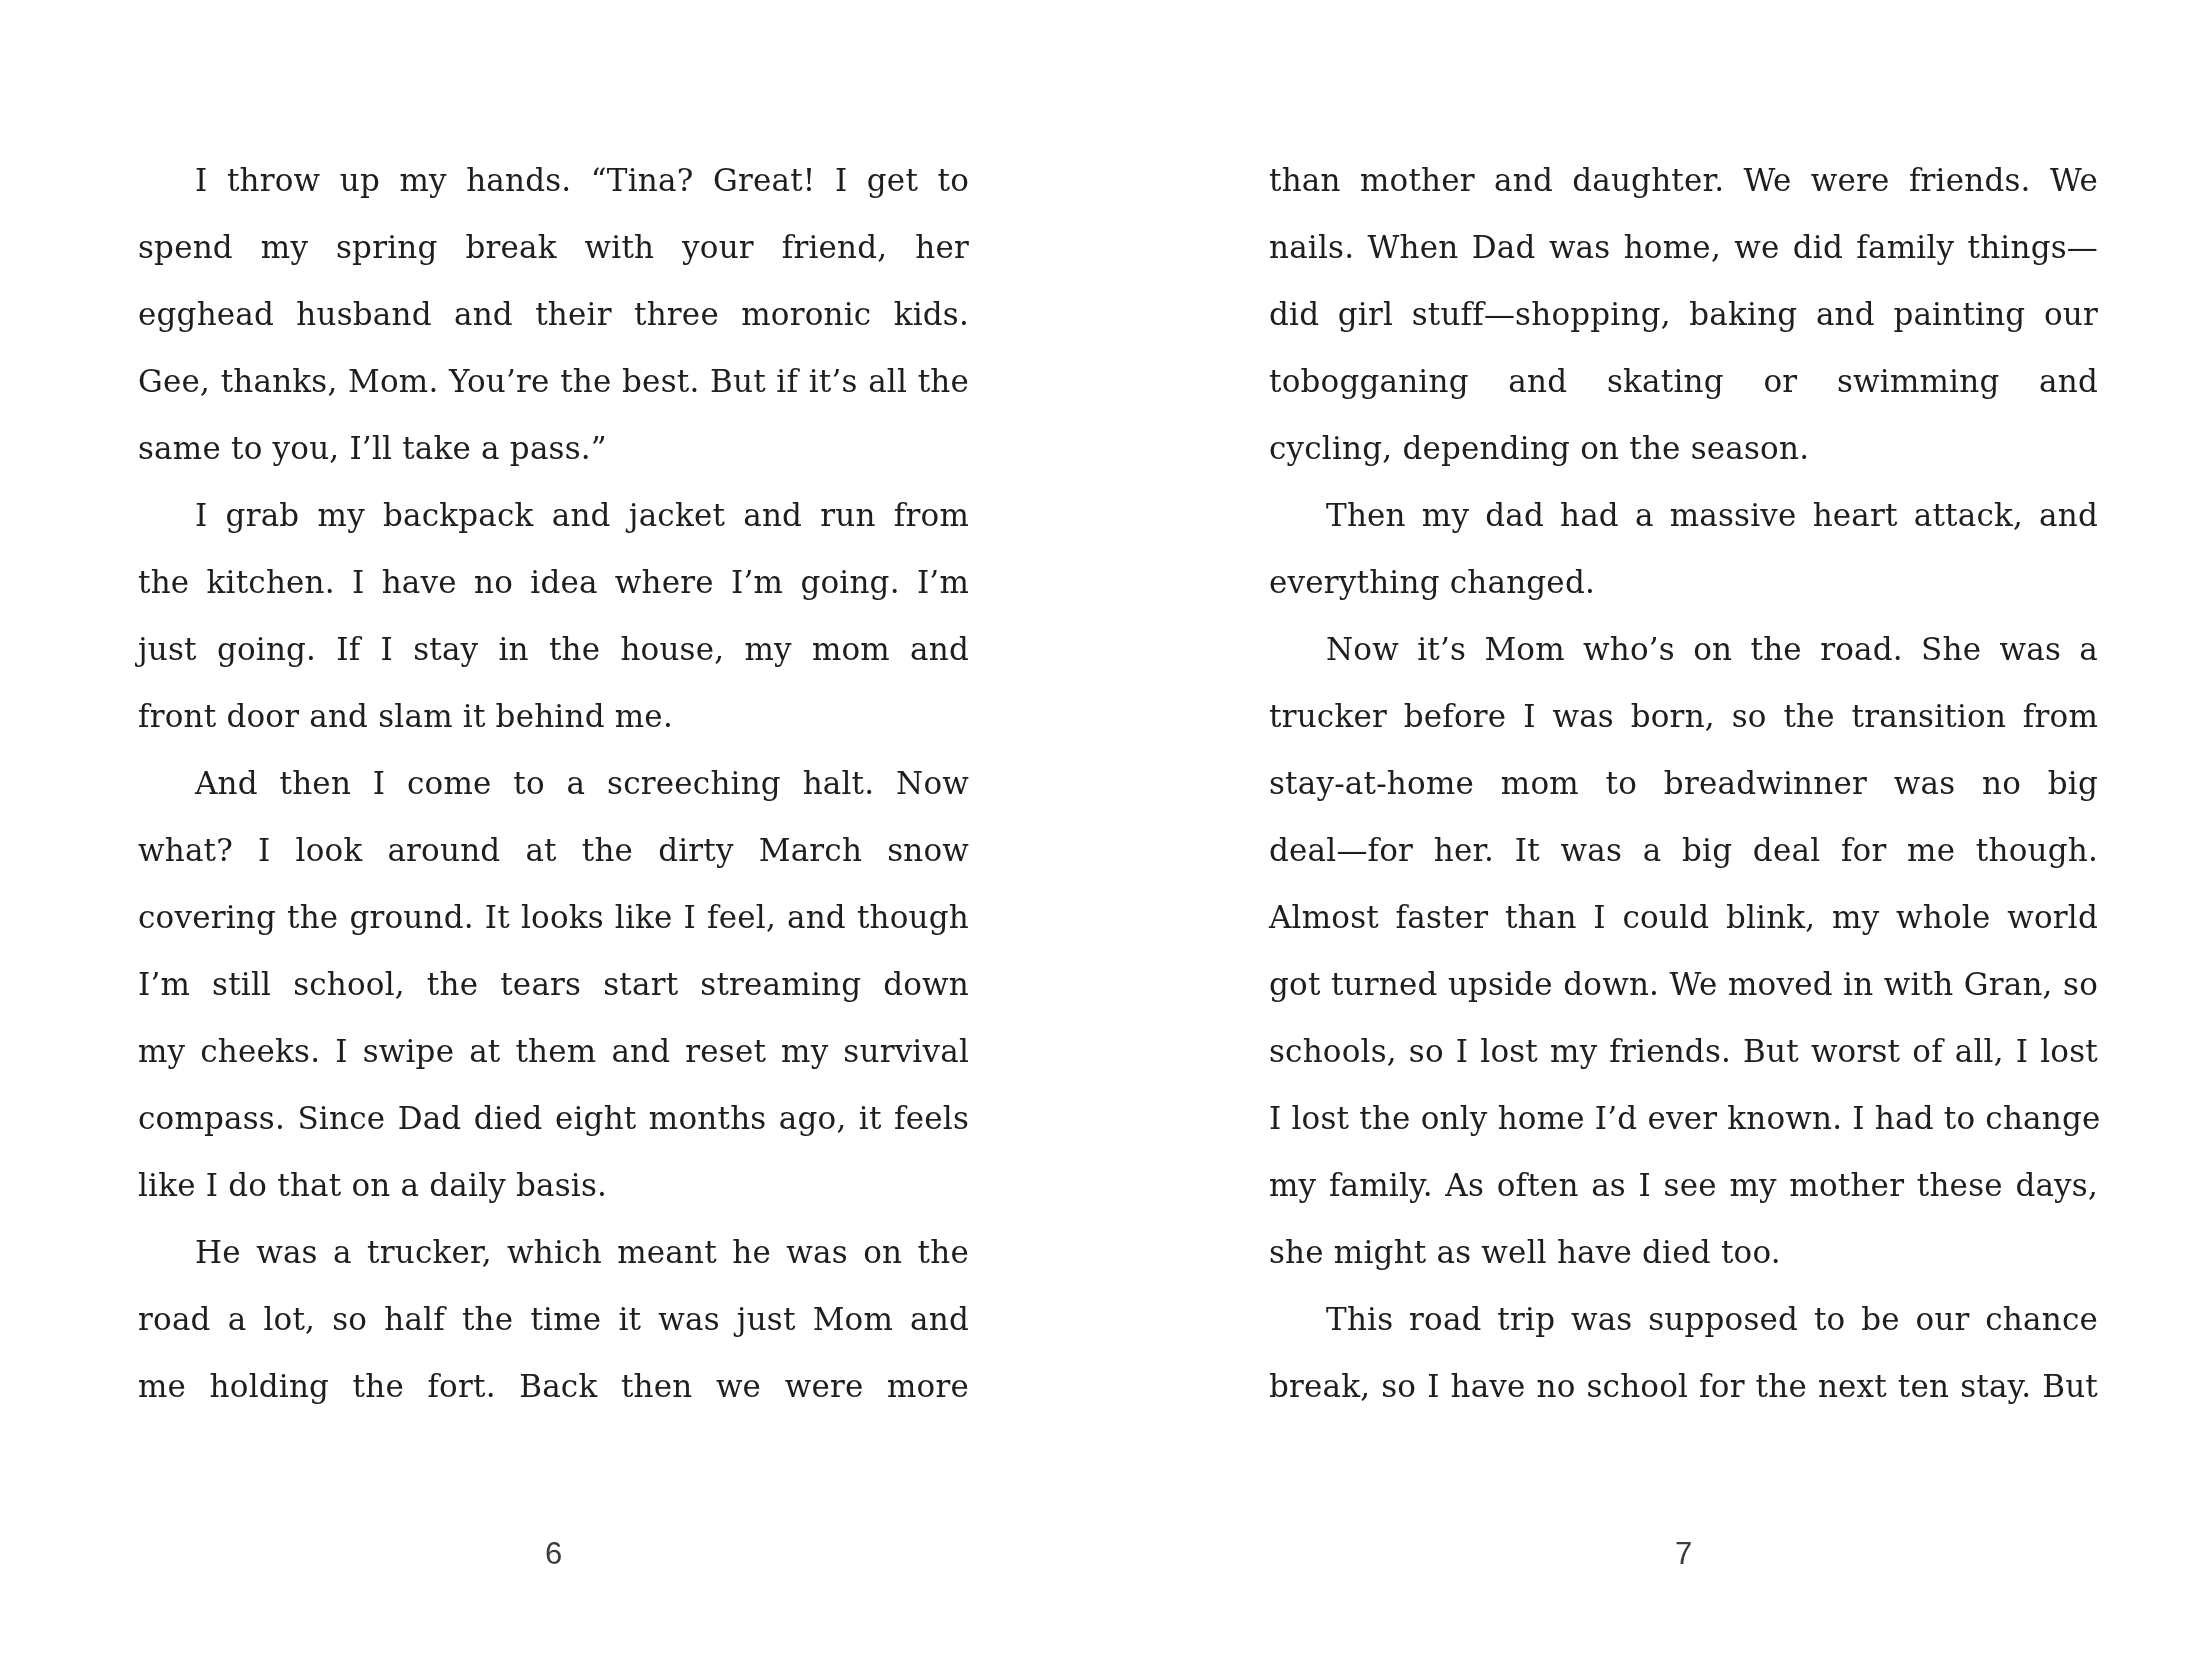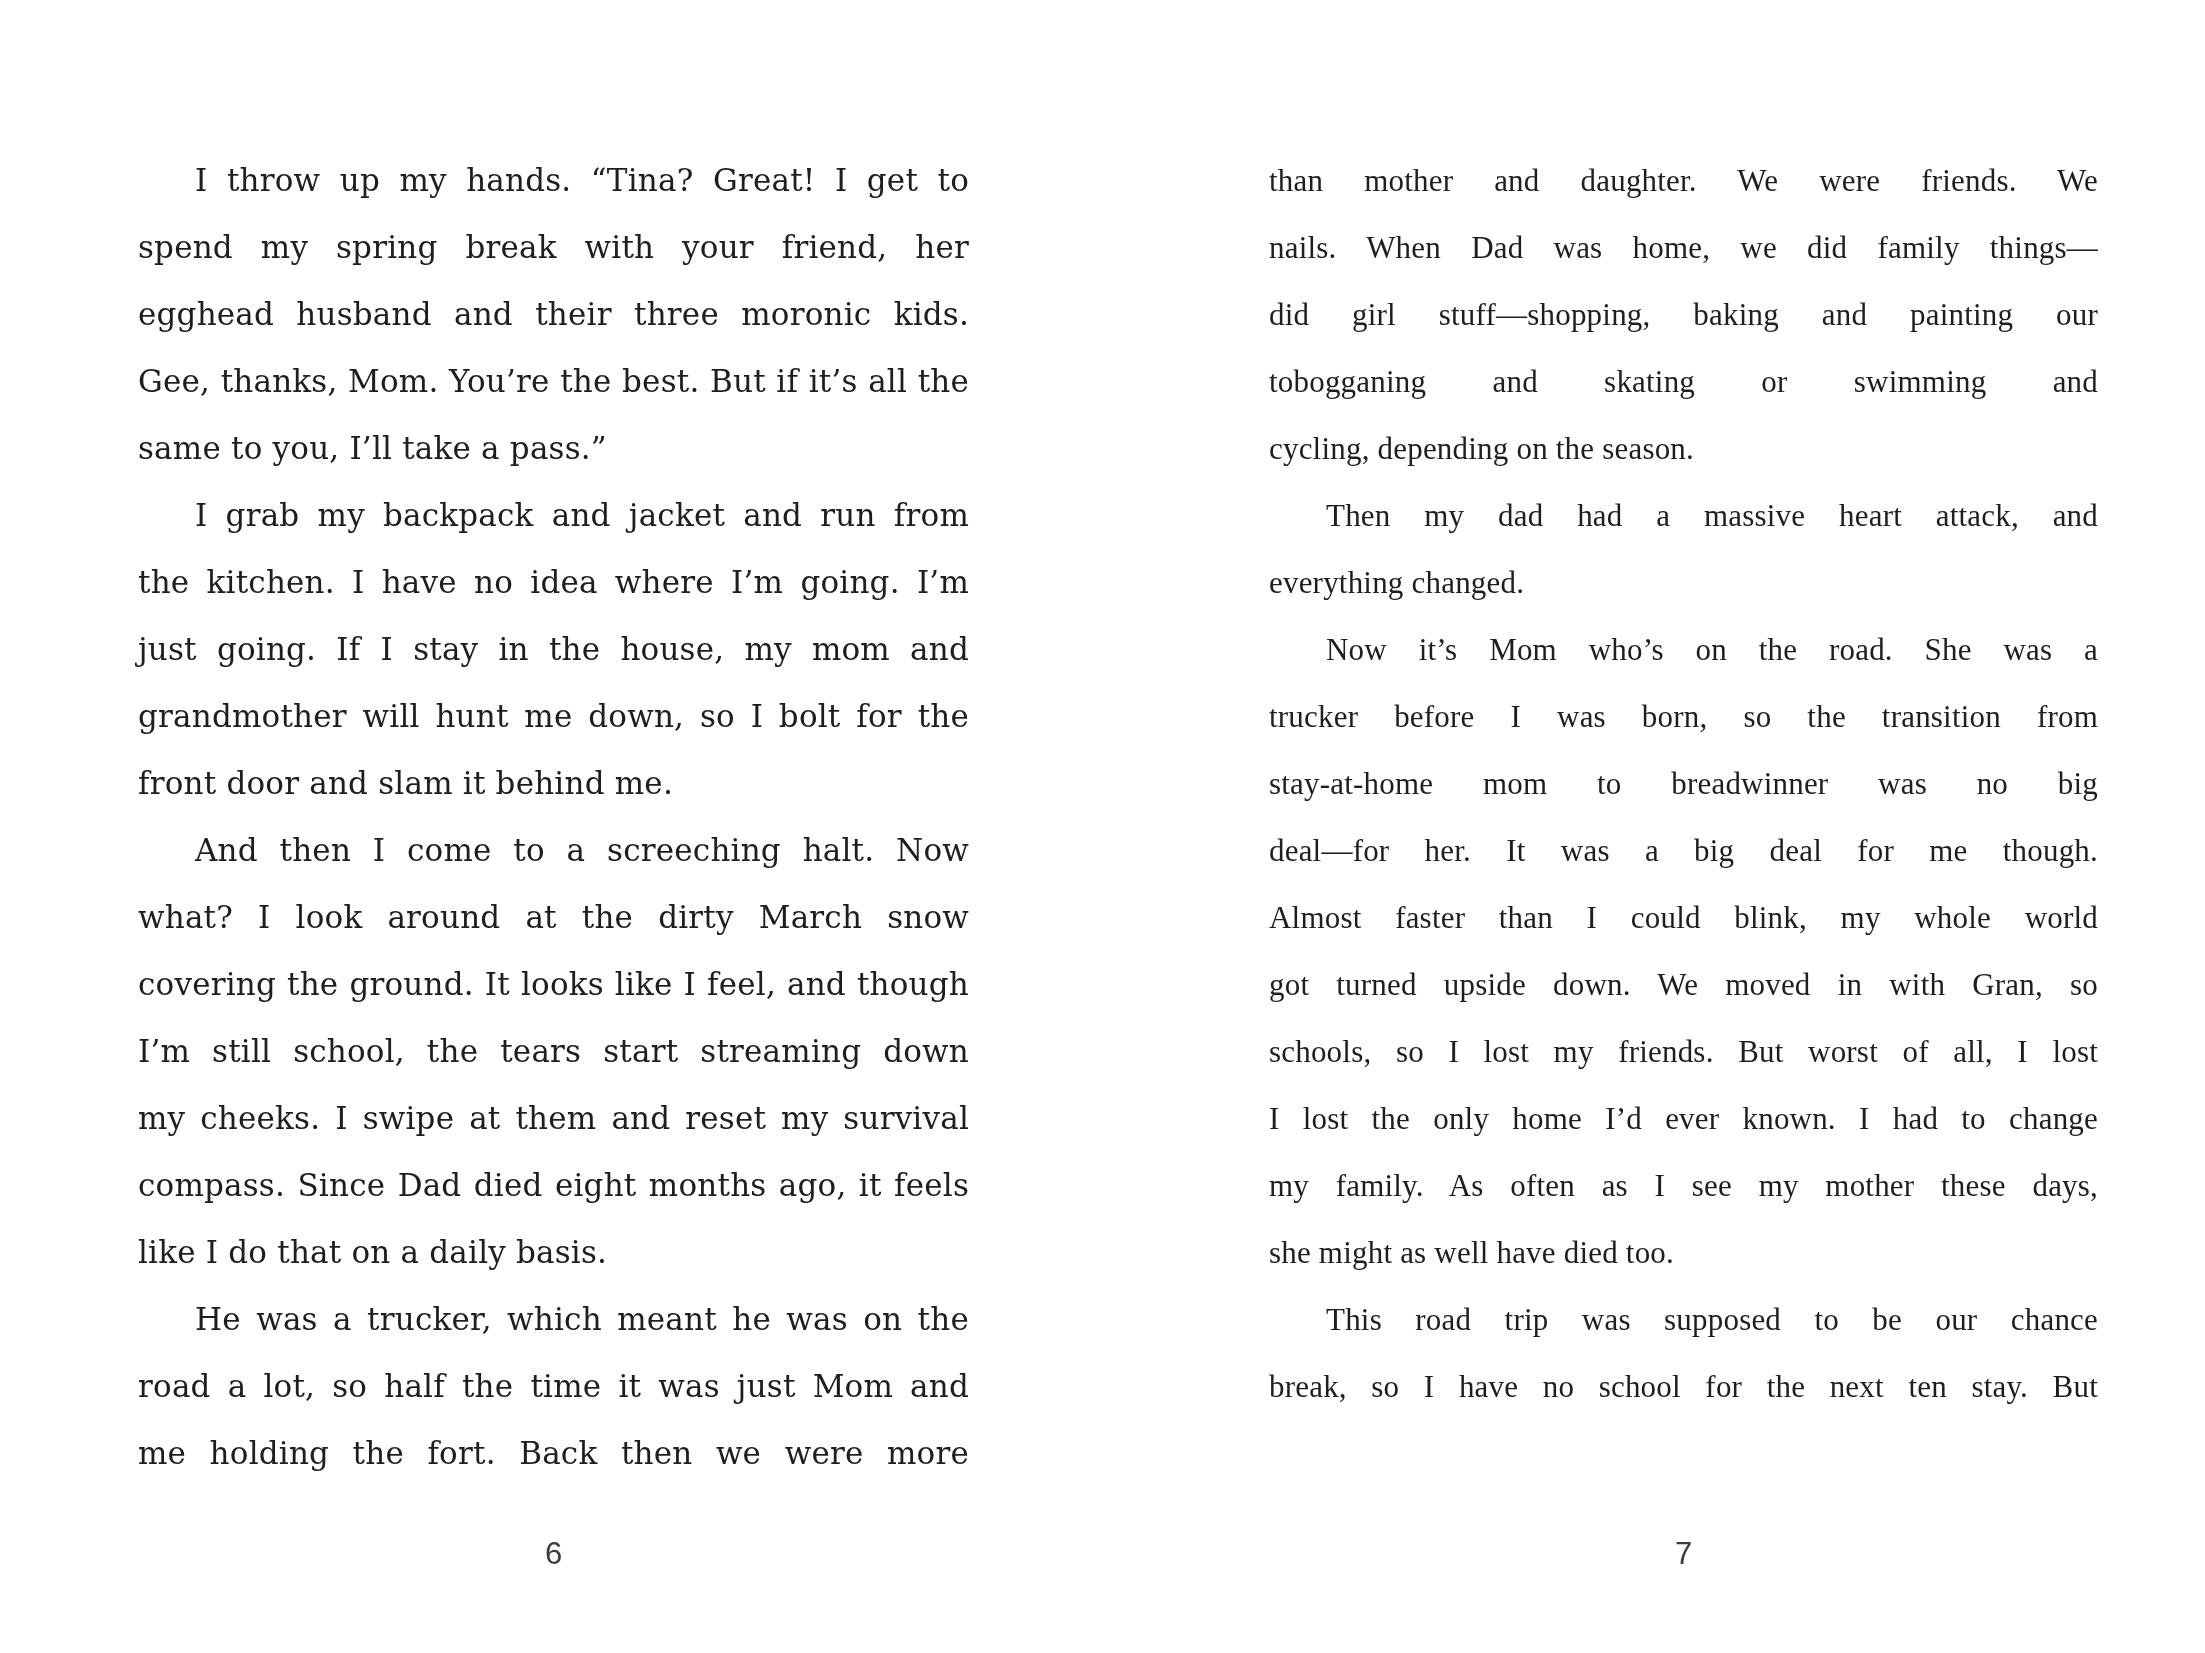--- a/index.html
+++ b/index.html
@@ -15,21 +15,21 @@
     font-family: "DejaVu Serif", serif;
     color: #1e1e1e;
     overflow: hidden;
   }
   .column {
     position: absolute;
     top: 147px;
     width: 831px;
   }
   #col-left  { left: 138px;  }
-  #col-right { left: 1269px; width: 829px; font-family: Liberation Serif, serif; }
+  #col-right { left: 1269px; width: 829px; }
   .line {
     height: 67px;
     line-height: 67px;
     font-size: 31px;
     letter-spacing: 0.2px;
     text-align: justify;
     text-align-last: justify;
     -moz-text-align-last: justify;
     white-space: nowrap;
   }
@@ -57,21 +57,20 @@
 
   <div id="col-left" class="column">
       <div class="line indent">I throw up my hands. “Tina? Great!  I get to</div>
       <div class="line">spend my spring break with your friend, her</div>
       <div class="line">egghead husband and their three moronic kids.</div>
       <div class="line">Gee, thanks, Mom. You’re the best. But if it’s all the</div>
       <div class="line end">same to you, I’ll take a pass.”</div>
       <div class="line indent">I grab my backpack and jacket and run from</div>
       <div class="line">the kitchen. I have no idea where I’m going. I’m</div>
       <div class="line">just going. If I stay in the house, my mom and</div>
-      <div class="line">grandmother will hunt me down, so I bolt for the</div>
       <div class="line end">front door and slam it behind me.</div>
       <div class="line indent">And then I come to a screeching halt. Now</div>
       <div class="line">what? I look around at the dirty March snow</div>
       <div class="line">covering the ground. It looks like I feel, and though</div>
       <div class="line">I’m still school, the tears start streaming down</div>
       <div class="line">my cheeks. I swipe at them and reset my survival</div>
       <div class="line">compass. Since Dad died eight months ago, it feels</div>
       <div class="line end">like I do that on a daily basis.</div>
       <div class="line indent">He was a trucker, which meant he was on the</div>
       <div class="line">road a lot, so half the time it was just Mom and</div>

